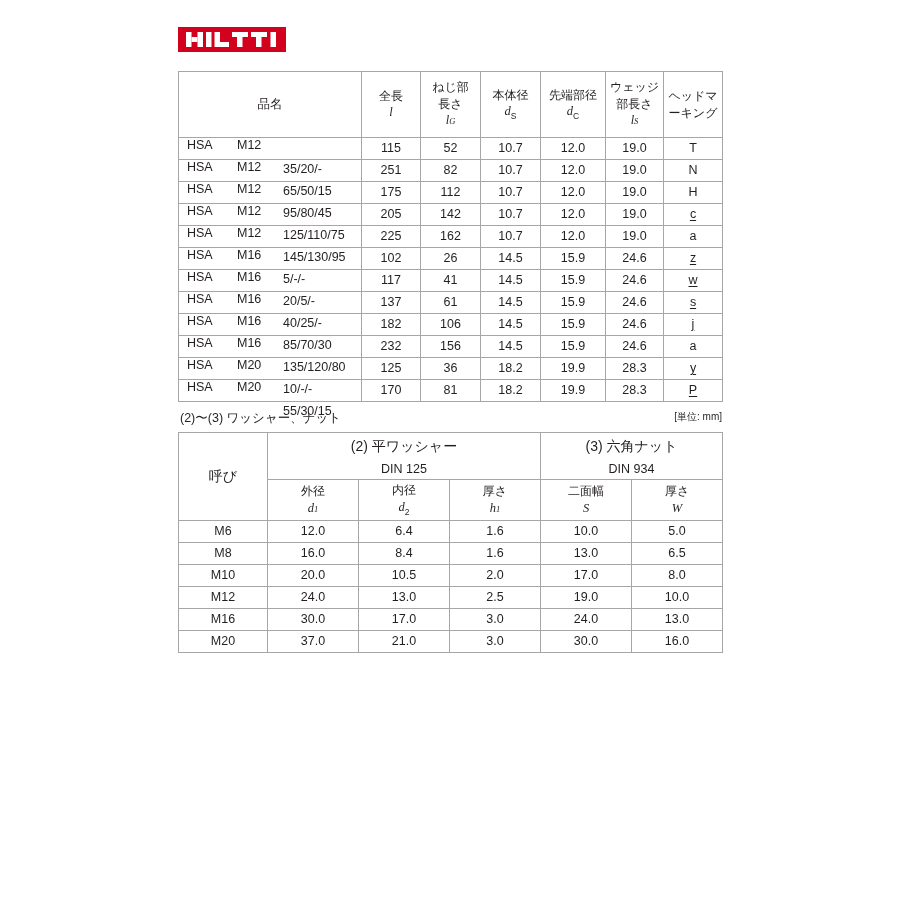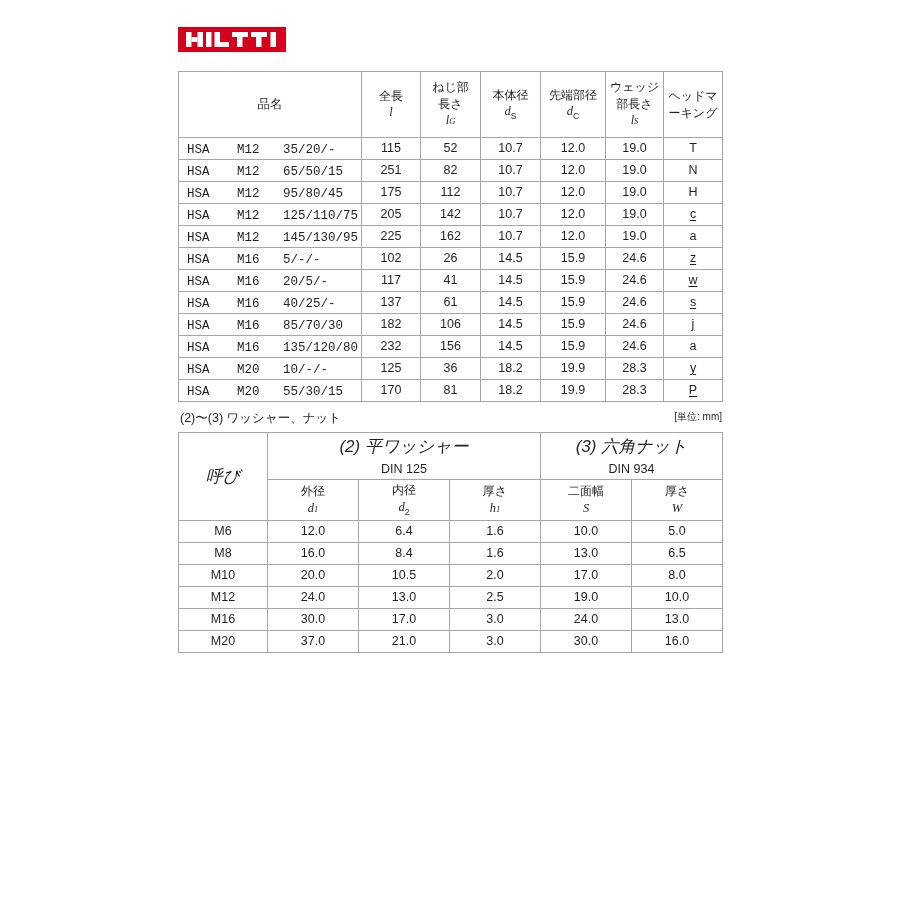--- a/index.html
+++ b/index.html
@@ -87,25 +87,24 @@
   }
   .sym .isub {
     font-size: 8.5px;
     font-style: italic;
     font-family: "Liberation Serif", serif;
   }
 
   
   .pname {
     display: flex;
-    align-items: flex-end;
+    align-items: flex-start;
     height: 21px;
     padding-left: 8px;
     box-sizing: border-box;
-    font-family: Liberation Mono, monospace;
   }
   .pname .c1 { width: 50px; text-align: left; }
   .pname .c2 { width: 46px; text-align: left; }
   .pname .c3 { flex: 1; text-align: left; margin-top: 24px; }
 
   .u { text-decoration: underline; text-underline-offset: 1.5px; }
 
   
   .caption {
     position: absolute;
@@ -126,22 +125,21 @@
   #washer-table {
     left: 178px;
     top: 432px;
     width: 544px;
   }
   #washer-table td {
     height: 21px;
   }
   #washer-table .grp td {
     height: 28px;
-    font-size: 17px;
-    font-style: italic;
+    font-size: 14px;
   }
   #washer-table .grp2 td {
     height: 18px;
   }
   #washer-table .sub td {
     height: 40px;
     margin-top: 24px;
   }
   #washer-table .yobi {
     height: 86px;

